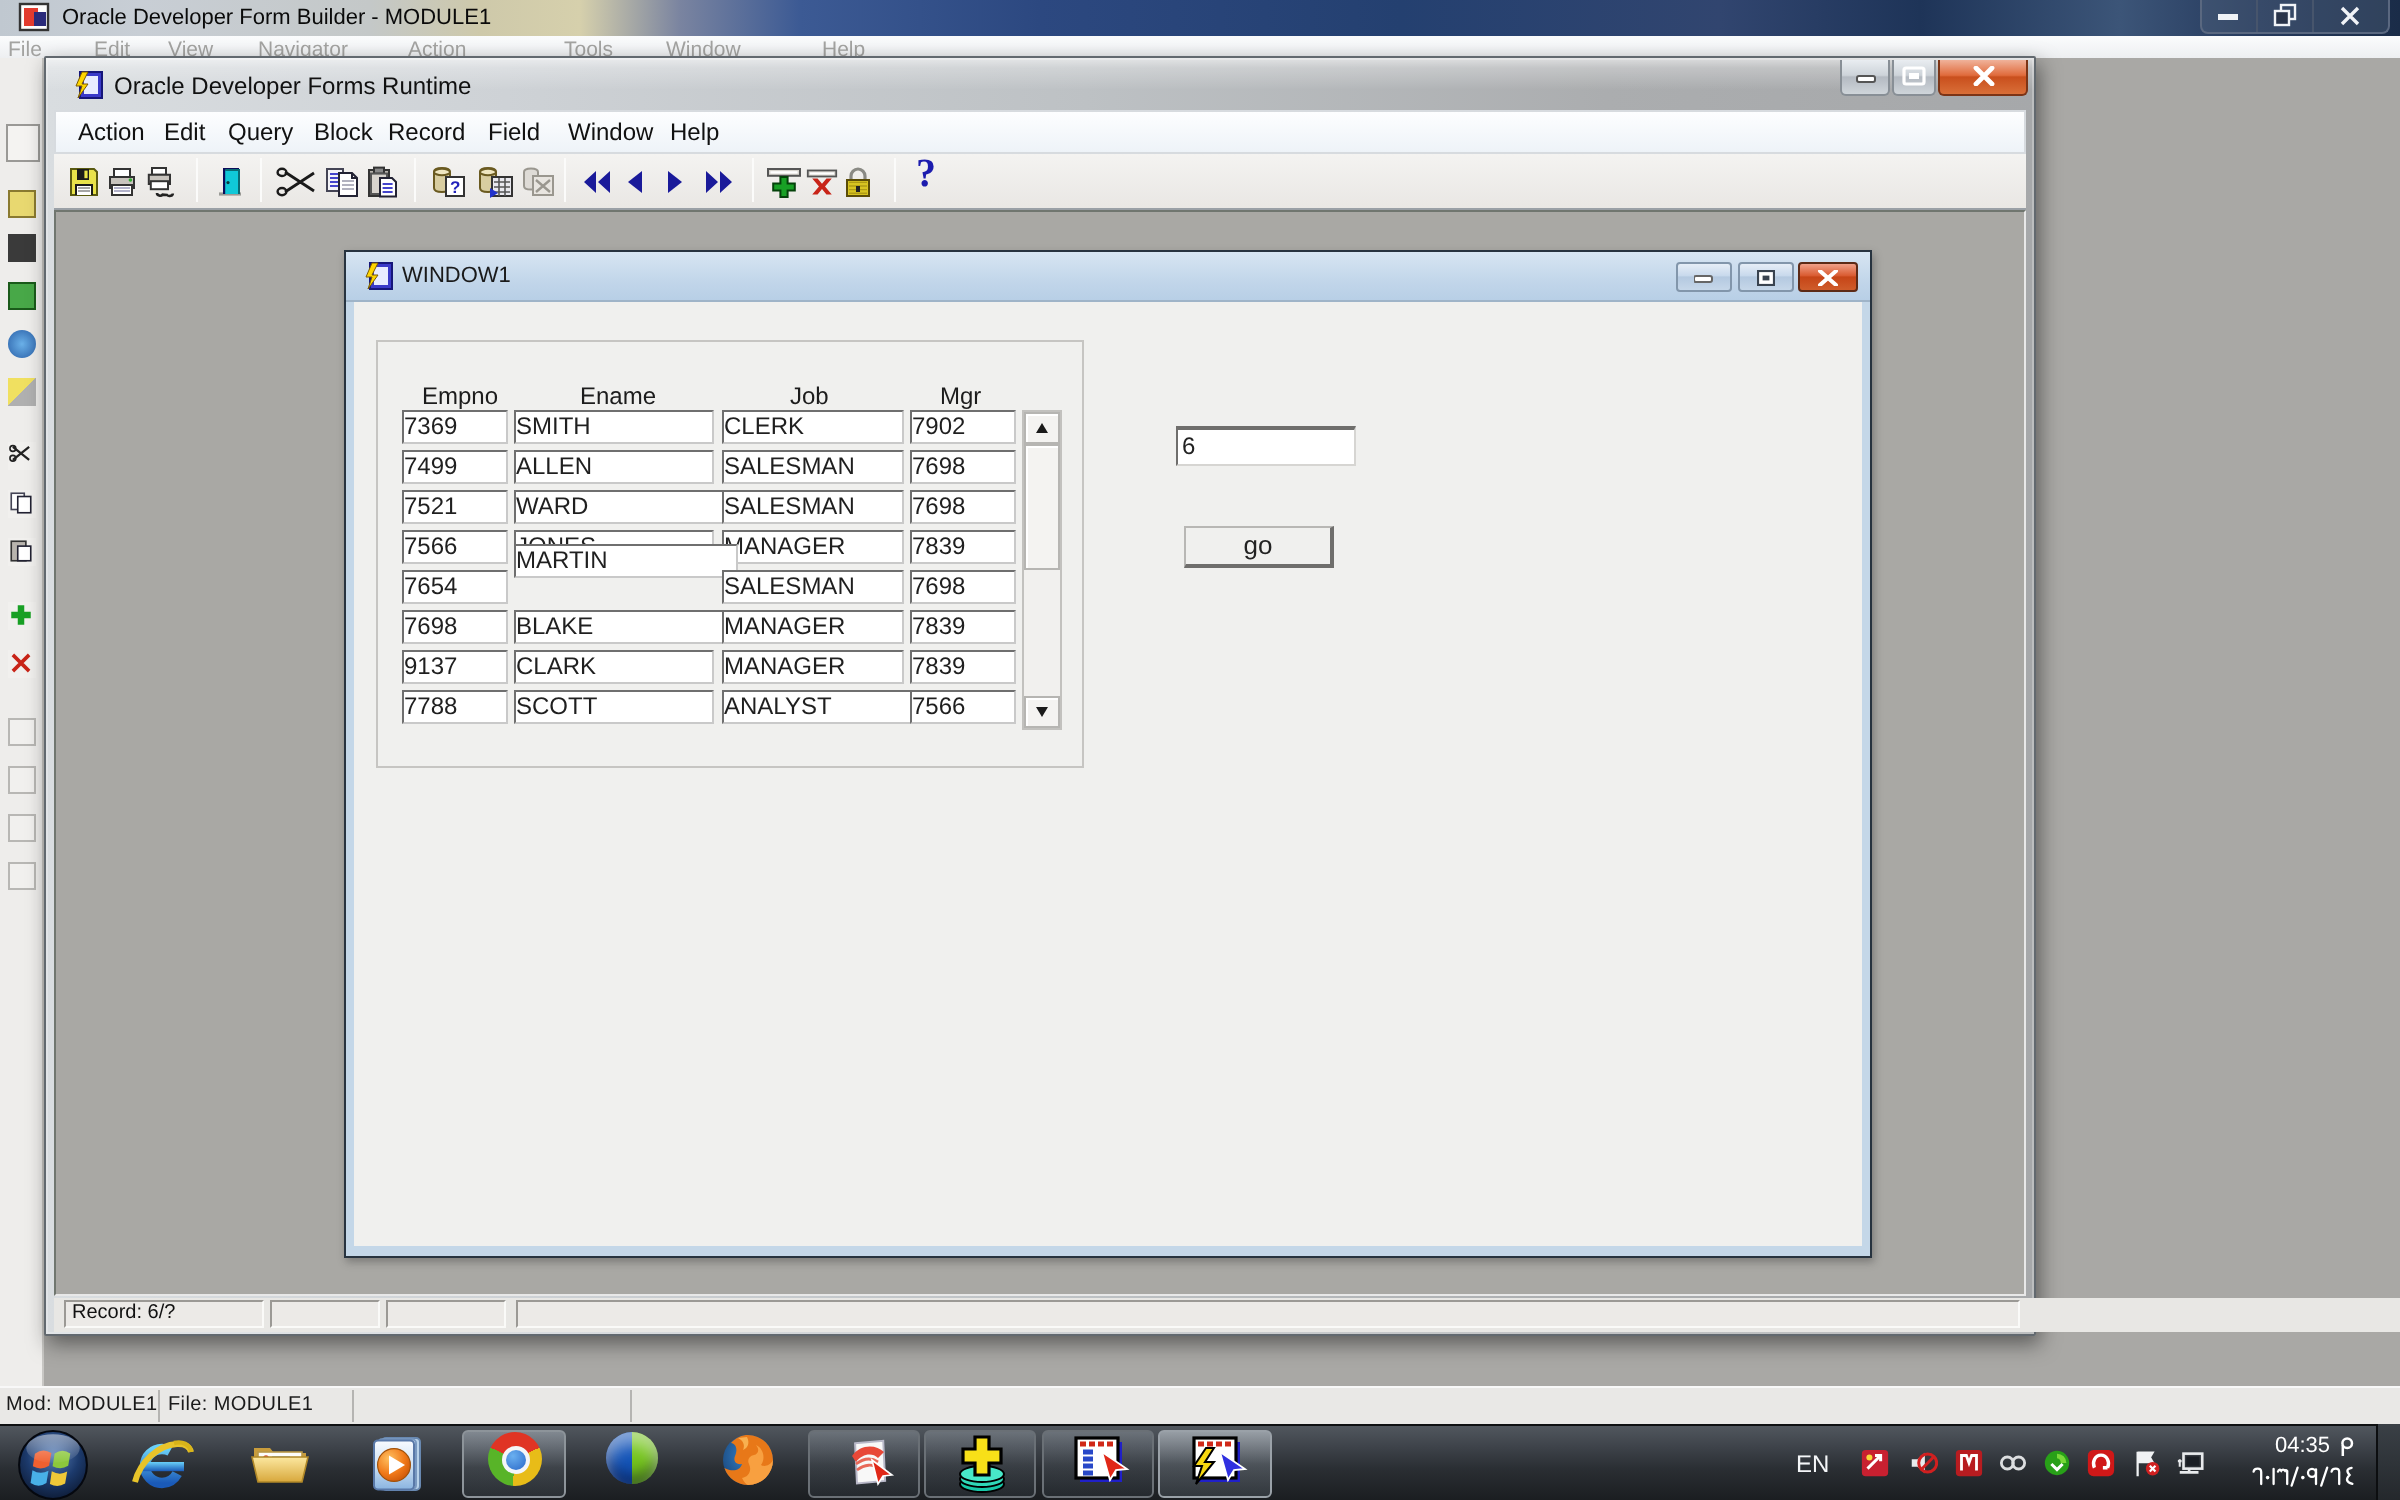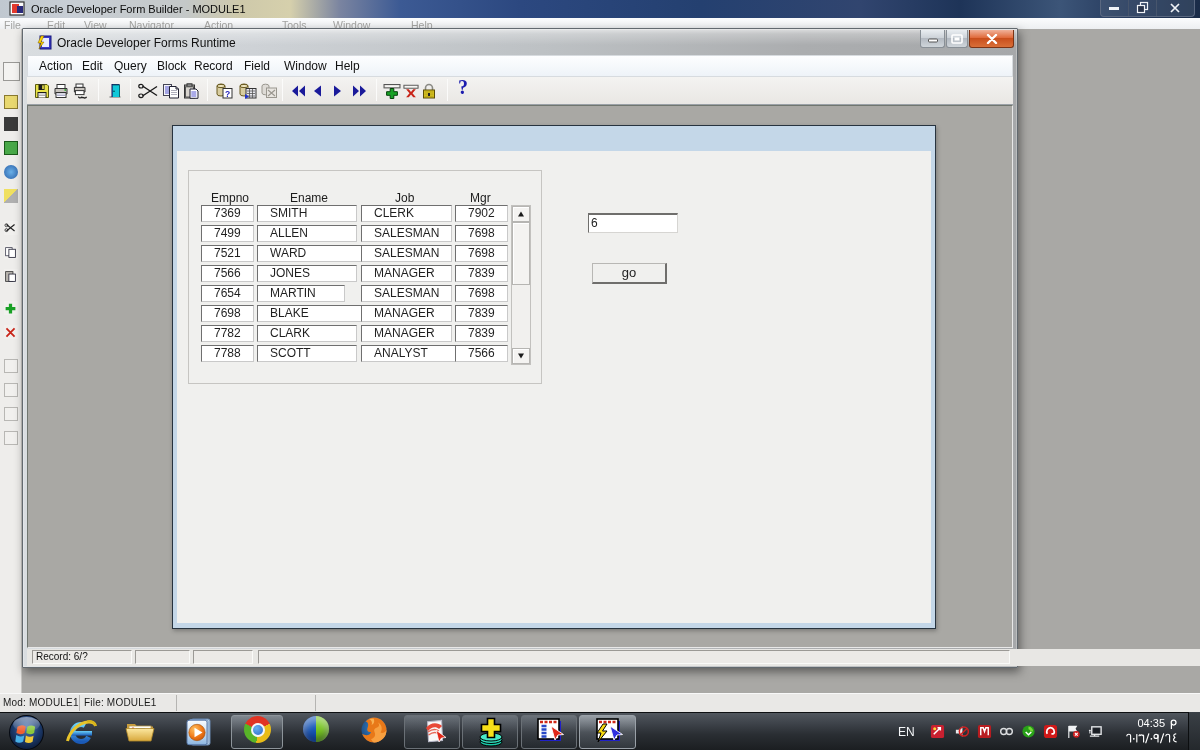--- a/index.html
+++ b/index.html
@@ -63,21 +63,21 @@
 #w1ttl .t { position:absolute; left:28px; top:6px; font-size:11px; color:#1a1a1a; }
 #w1icon { position:absolute; left:8px; top:4px; width:16px; height:16px; }
 .wb { position:absolute; top:5px; width:28px; height:15px; border:1px solid #8296ab; border-radius:2px;
   background:linear-gradient(#e6eef7,#c8d9ec 45%,#b4c9e0 50%,#c6d7e9); }
 .wb.close { background:linear-gradient(#f0a088,#d95b31 45%,#c64517 50%,#cf5c2b); border-color:#5c2a16; }
 .wb i { position:absolute; left:50%; top:50%; transform:translate(-50%,-50%); font-style:normal; }
 
 
 #tframe { position:absolute; left:15px; top:44px; width:354px; height:214px; border:1px solid #c6c5c2; background:#f0f0ee; }
 .hdr { position:absolute; top:65px; font-size:12px; color:#1c1c1c; }
-.cell { position:absolute; height:17px; background:#fff; border:1px solid; border-color:#6f6f6f #c9c9c9 #c9c9c9 #6f6f6f; font-size:12px; color:#1f1f1f; line-height:15px; padding-left:12px; overflow:hidden; }
+.cell { position:absolute; height:17px; background:#fff; border:1px solid; border-color:#6f6f6f #c9c9c9 #c9c9c9 #6f6f6f; font-size:12px; color:#1f1f1f; line-height:15px; padding-left:0; overflow:hidden; }
 
 #sbar { position:absolute; left:338px; top:79px; width:20px; height:160px; background:#f1f0ee; border:1px solid #c2c1be; }
 .sbtn { position:absolute; left:0px; width:18px; height:16px; background:#f4f3f1; border:1px solid #b6b5b2; box-shadow:inset 1px 1px 0 #fff; }
 #sthumb { position:absolute; left:0px; top:16px; width:18px; height:63px; background:#f4f3f1; border:1px solid #b6b5b2; box-shadow:inset 1px 1px 0 #fff; }
 .arr { position:absolute; left:50%; top:50%; transform:translate(-50%,-50%); width:0; height:0; }
 
 
 #inp6 { position:absolute; left:415px; top:87px; width:90px; height:20px; background:#fff;
   border:1px solid; border-color:#6f6e6c #d6d5d2 #d6d5d2 #6f6e6c; border-top-width:2px;
   font-size:12px; color:#222; line-height:17px; padding-left:2px; }
@@ -324,20 +324,44 @@
     <div class="sp" style="left:5px;width:100px;">
         <span style="position:absolute;left:3px;top:0px;">Record: 6/?</span>
       </div>
     <div class="sp" style="left:108px;width:55px;"></div>
     <div class="sp" style="left:166px;width:60px;"></div>
     <div class="sp" style="left:231px;width:752px;"></div>
   </div>
 </div>
 
 <div class="abs" id="w1">
+  <div id="w1ttl">
+    <svg id="w1icon" viewBox="0 0 16 15">
+        <rect x="4" y="1" width="11" height="13" fill="#3a3ac8" stroke="#16167a"></rect>
+        <rect x="6" y="3" width="7" height="9" fill="#e8ecff"></rect>
+        <path d="M5 1 L2 8 L5 8 L3 14 L8 7 L5 7 L8 1 Z" fill="#ffd500" stroke="#7a5a00" stroke-width="0.5"></path>
+      </svg>
+    <span class="t">WINDOW1</span>
+    <div class="wb" style="left:665px;">
+        <i><svg width="10" height="7">
+            <rect x="0" y="2" width="9" height="3" rx="1" fill="#fff" stroke="#666"></rect>
+          </svg></i>
+      </div>
+    <div class="wb" style="left:696px;">
+        <i><svg width="9" height="8">
+            <rect x="0.5" y="0.5" width="8" height="7" fill="#fff" stroke="#39434f" stroke-width="1.1"></rect>
+            <rect x="2.8" y="2.8" width="3.4" height="2.4" fill="#39434f"></rect>
+          </svg></i>
+      </div>
+    <div class="wb close" style="left:726px;width:30px;">
+        <i><svg width="10" height="8">
+            <path d="M1 0.5 L9 7.5 M9 0.5 L1 7.5" stroke="#fff" stroke-width="2" stroke-linecap="round"></path>
+          </svg></i>
+      </div>
+  </div>
   <div id="w1body" style="position:absolute;left:4px;top:25px;width:754px;height:472px;background:#f0f0ee;"></div>
   <div id="tframe"></div>
   <div id="tablezone">
       <div class="hdr" style="left:38px">Empno</div>
       <div class="hdr" style="left:117px">Ename</div>
       <div class="hdr" style="left:222px">Job</div>
       <div class="hdr" style="left:297px">Mgr</div>
       <div class="cell" style="left:28px;top:79px;width:53px">7369</div>
       <div class="cell" style="left:84px;top:79px;width:100px">SMITH</div>
       <div class="cell" style="left:188px;top:79px;width:91px">CLERK</div>
@@ -348,28 +372,28 @@
       <div class="cell" style="left:282px;top:99px;width:53px">7698</div>
       <div class="cell" style="left:28px;top:119px;width:53px">7521</div>
       <div class="cell" style="left:84px;top:119px;width:123px">WARD</div>
       <div class="cell" style="left:188px;top:119px;width:91px">SALESMAN</div>
       <div class="cell" style="left:282px;top:119px;width:53px">7698</div>
       <div class="cell" style="left:28px;top:139px;width:53px">7566</div>
       <div class="cell" style="left:84px;top:139px;width:100px">JONES</div>
       <div class="cell" style="left:188px;top:139px;width:91px">MANAGER</div>
       <div class="cell" style="left:282px;top:139px;width:53px">7839</div>
       <div class="cell" style="left:28px;top:159px;width:53px">7654</div>
-      <div class="cell" style="left:84px;top:159px;width:88px">MARTIN</div>
+      <div class="cell" style="left:84px;top:146px;width:112px">MARTIN</div>
       <div class="cell" style="left:188px;top:159px;width:91px">SALESMAN</div>
       <div class="cell" style="left:282px;top:159px;width:53px">7698</div>
       <div class="cell" style="left:28px;top:179px;width:53px">7698</div>
       <div class="cell" style="left:84px;top:179px;width:120px">BLAKE</div>
       <div class="cell" style="left:188px;top:179px;width:91px">MANAGER</div>
       <div class="cell" style="left:282px;top:179px;width:53px">7839</div>
-      <div class="cell" style="left:28px;top:199px;width:53px">7782</div>
+      <div class="cell" style="left:28px;top:199px;width:53px">9137</div>
       <div class="cell" style="left:84px;top:199px;width:100px">CLARK</div>
       <div class="cell" style="left:188px;top:199px;width:91px">MANAGER</div>
       <div class="cell" style="left:282px;top:199px;width:53px">7839</div>
       <div class="cell" style="left:28px;top:219px;width:53px">7788</div>
       <div class="cell" style="left:84px;top:219px;width:100px">SCOTT</div>
       <div class="cell" style="left:188px;top:219px;width:107px">ANALYST</div>
       <div class="cell" style="left:282px;top:219px;width:53px">7566</div>
       <div id="sbar">
     <div class="sbtn" style="top:0">
           <span class="arr" style="border-left:3.5px solid transparent;border-right:3.5px solid transparent;border-bottom:5px solid #1a1a1a;"></span>

